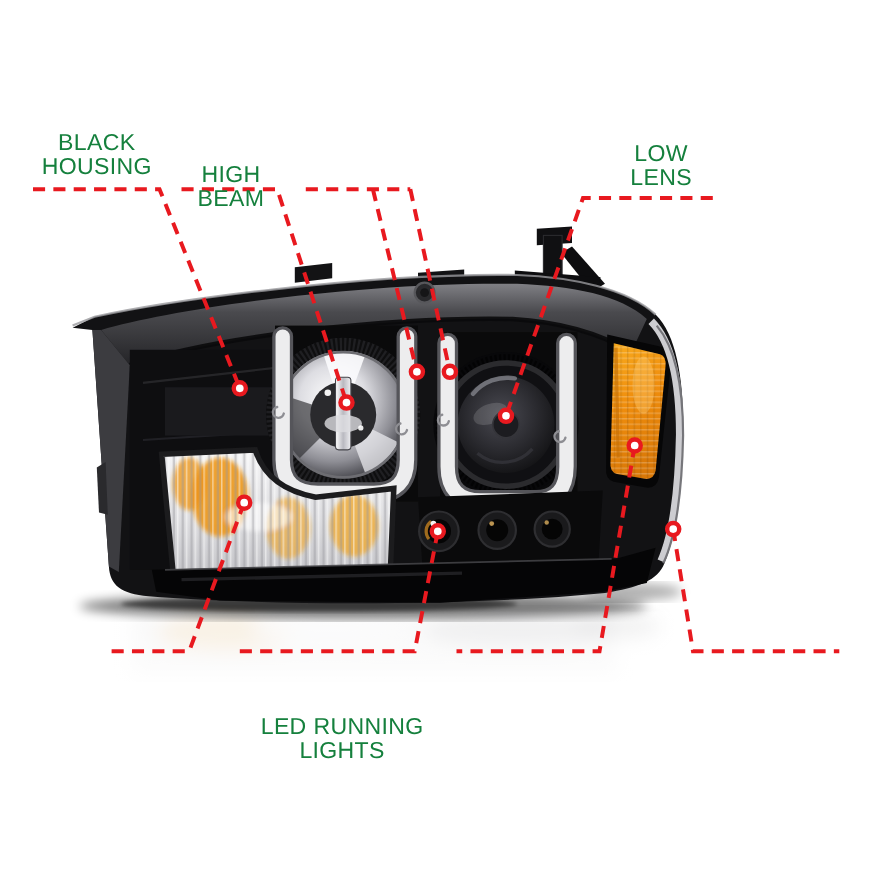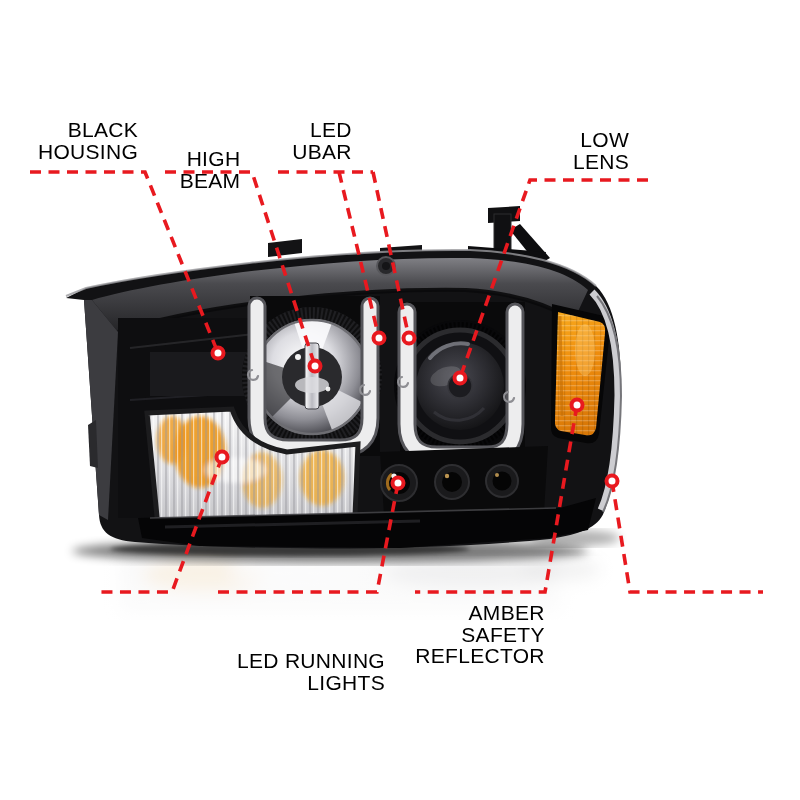--- a/index.html
+++ b/index.html
@@ -3,22 +3,22 @@
 <meta charset="utf-8">
 <style>
   html,body{margin:0;padding:0;background:#ffffff;}
   .stage{
     position:relative;width:800px;height:800px;background:#ffffff;overflow:hidden;
     font-family:"Liberation Sans",sans-serif;
   }
   .stage svg{position:absolute;left:0;top:0;}
   .callout-label{
     position:absolute;transform:translateX(-50%);
-    text-align:right;font-size:21px;line-height:21.5px;
-    letter-spacing:.3px;color:#000000;white-space:pre-line;
+    text-align:center;font-size:21px;line-height:21.5px;
+    letter-spacing:.3px;color:#15803d;white-space:pre-line;
     font-weight:normal;user-select:none;
   }
   .lbl-black-housing{left:88px;top:119px;}
   .lbl-high-beam{left:210px;top:128px;margin-top:20px;}
   .lbl-led-ubar{left:322px;top:119px;}
   .lbl-low-beam{left:601px;top:129px;}
   .lbl-turn-signal{left:153px;top:602px;}
   .lbl-led-running{left:311px;top:602px;margin-top:48px;}
   .lbl-amber{left:480px;top:602px;}
   .lbl-crystal{left:700px;top:602px;}
@@ -254,22 +254,17 @@
       <circle cx="222" cy="457" r="5.5"></circle>
       <circle cx="398" cy="483" r="5.5"></circle>
       <circle cx="612" cy="481" r="5.5"></circle>
     </g>
   </svg>
 
   <div class="callout-label lbl-black-housing">BLACK
 HOUSING</div>
   <div class="callout-label lbl-high-beam">HIGH
 BEAM</div>
-  <div class="callout-label lbl-led-ubar">LED
-UBAR</div>
   <div class="callout-label lbl-low-beam">LOW
 LENS</div>
   <div class="callout-label lbl-led-running">LED RUNNING
 LIGHTS</div>
-  <div class="callout-label lbl-amber">AMBER
-SAFETY
-REFLECTOR</div>
 </div>
 
 </body></html>

